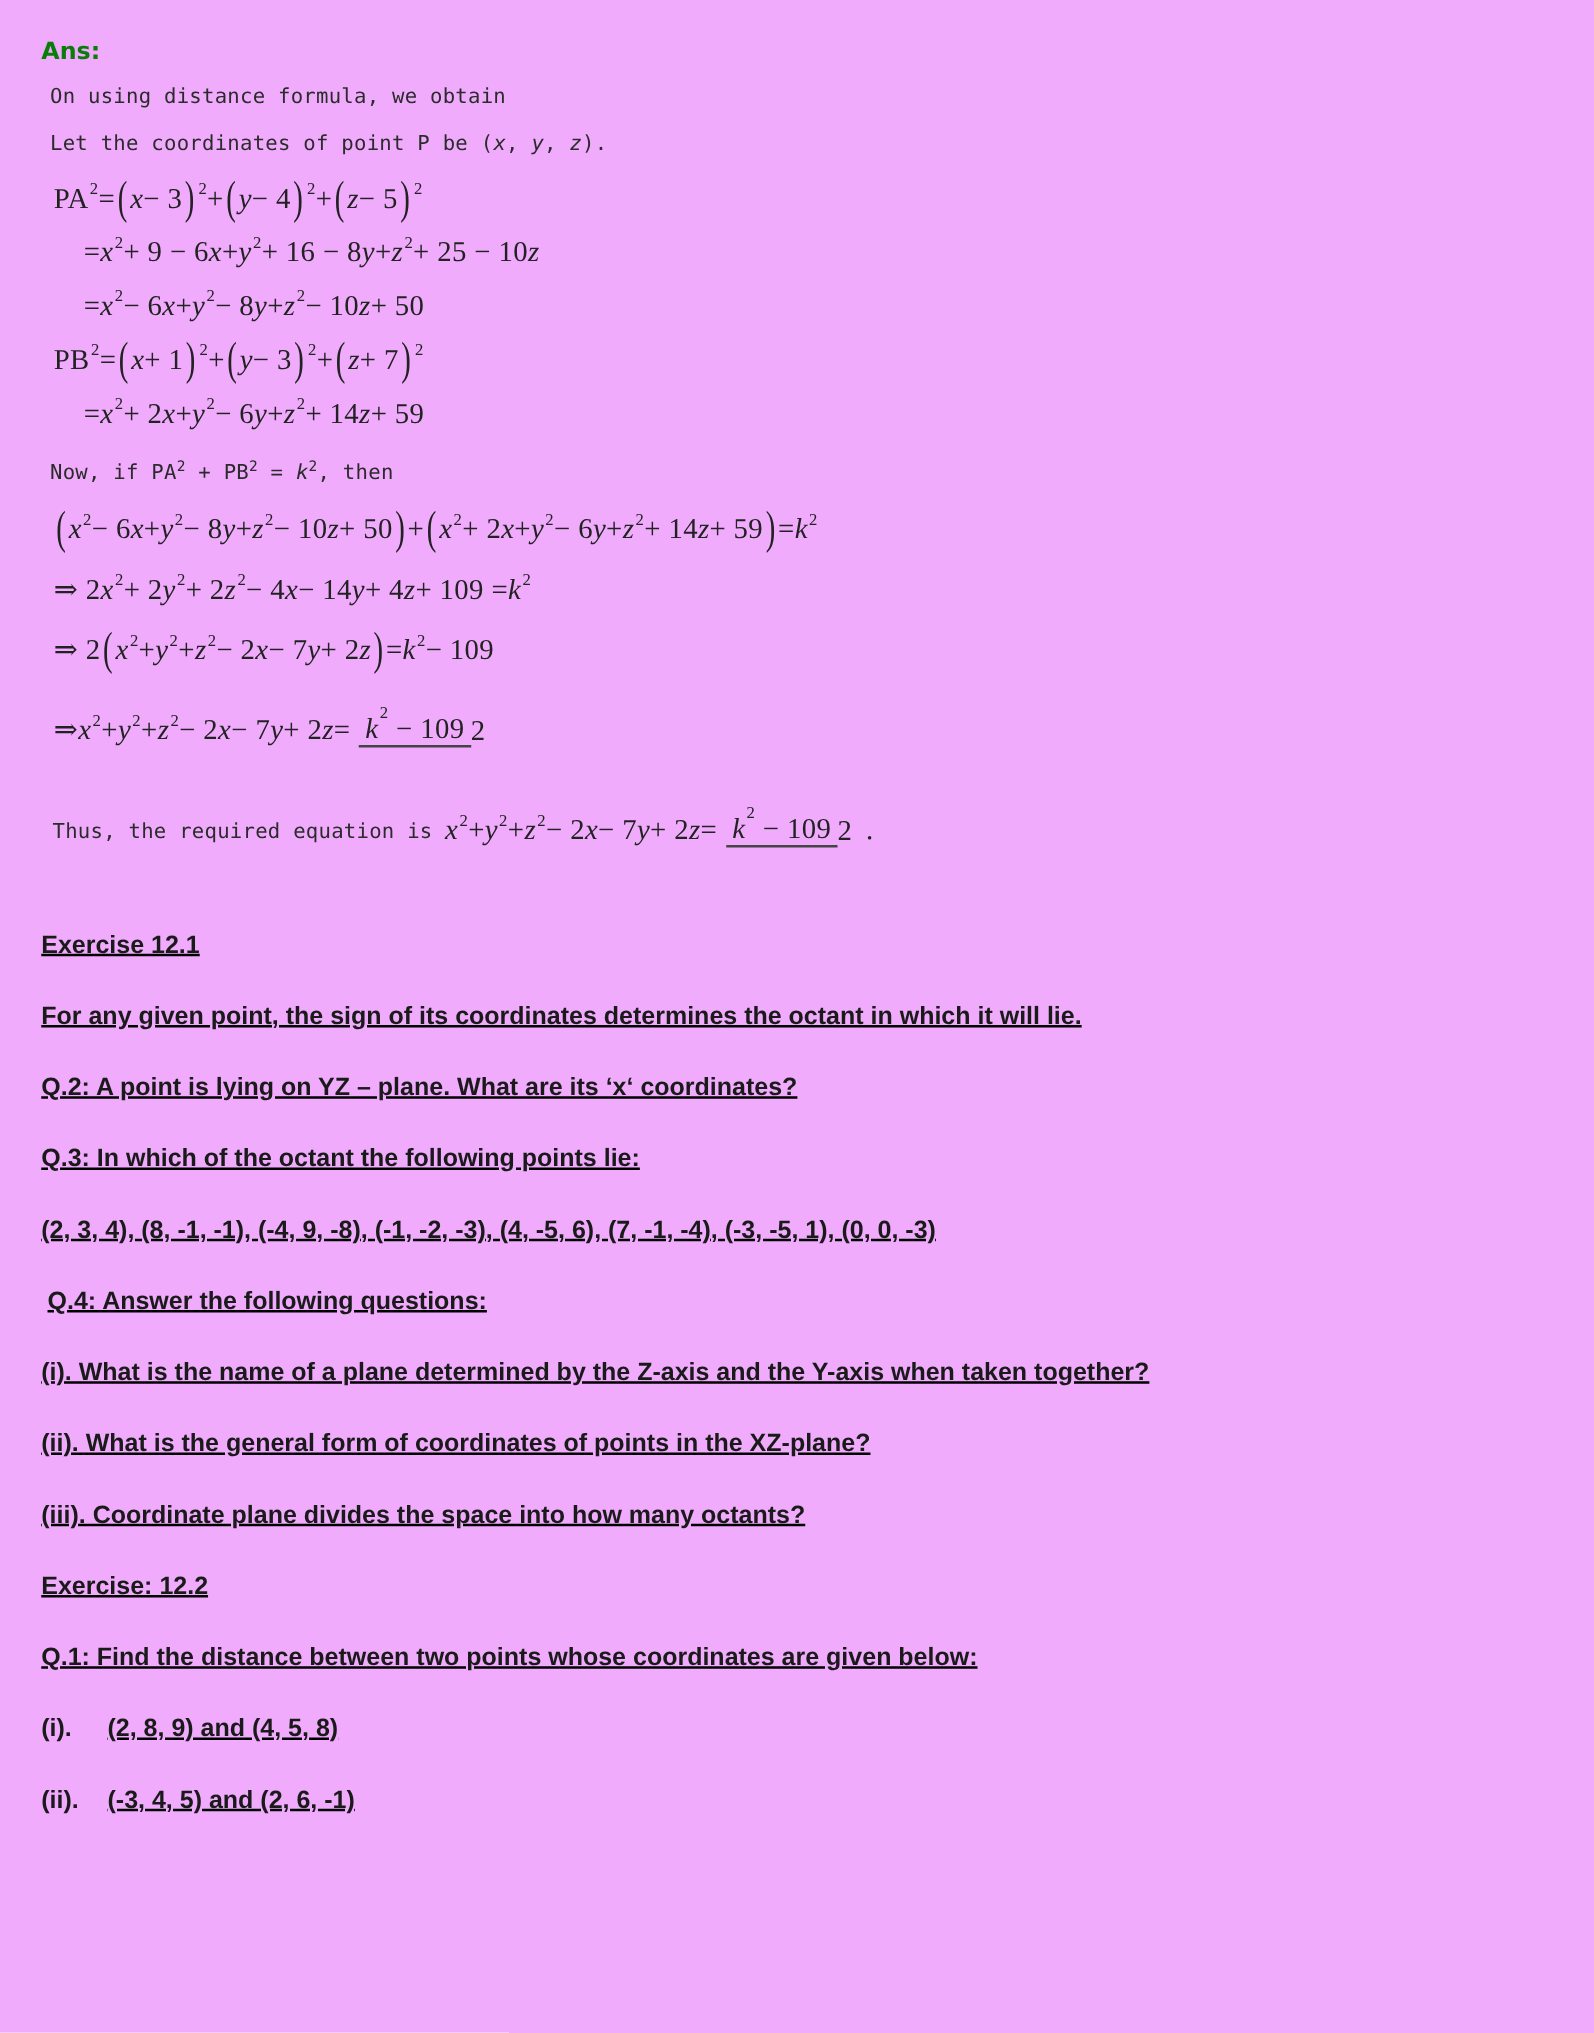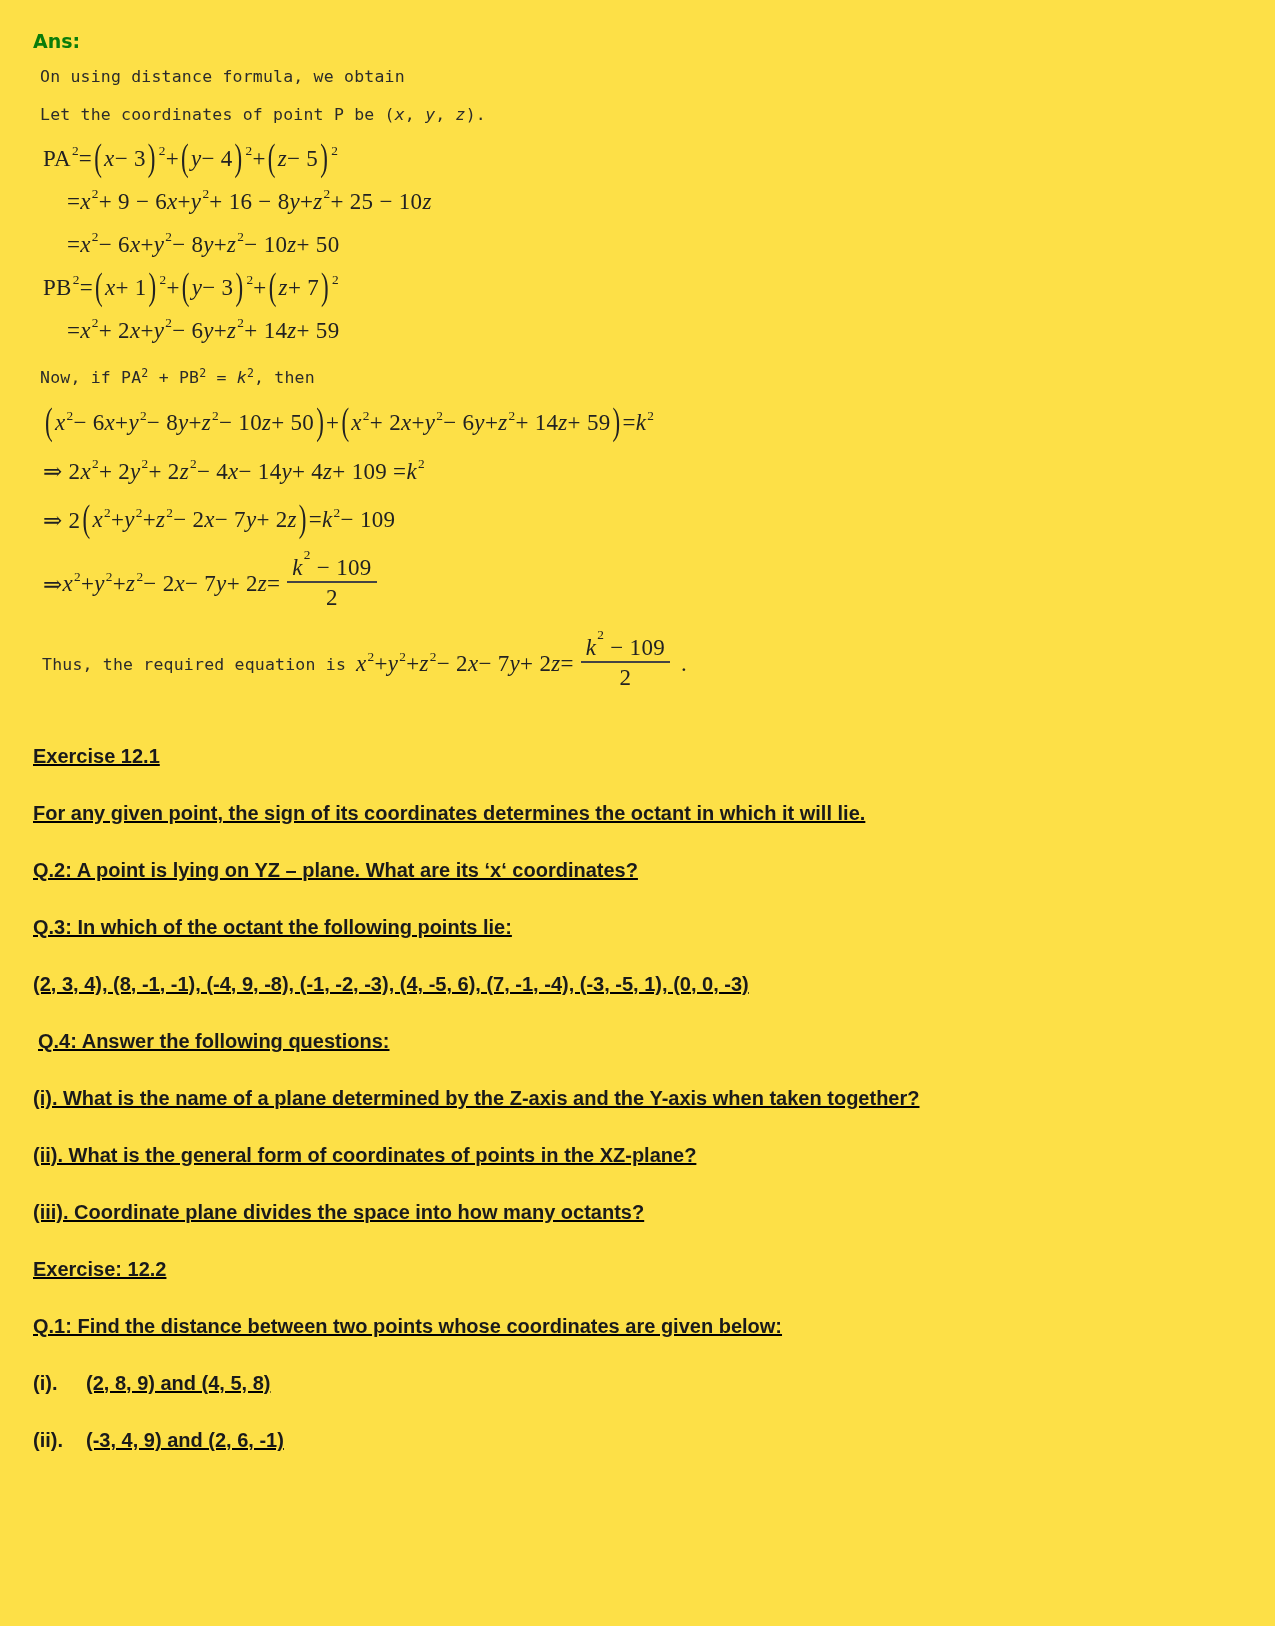--- a/index.html
+++ b/index.html
@@ -1,17 +1,17 @@
 <!DOCTYPE html>
 <html><head>
 <meta charset="utf-8">
 <style>
   html,body{margin:0;padding:0;background:#ffffff;}
   body{width:1275px;height:1626px;overflow:hidden;position:relative;}
-  .page{box-sizing:border-box;width:1275px;height:1626px;padding:30px 24px 0 33px;background:#fde047;}
+  .page{box-sizing:border-box;width:1275px;height:1626px;padding:30px 24px 0 33px;background:#f0abfc;}
 
   
   .ans-label{font-family:"DejaVu Sans","Liberation Sans",sans-serif;font-weight:700;font-size:19px;line-height:22px;color:#0a7c0a;}
 
   
   .sans{font-family:"DejaVu Sans Mono","Liberation Mono",monospace;font-size:16.5px;color:#2b2b2b;letter-spacing:.2px;}
   .textgroup{margin-top:6px;}
   .textline{line-height:37.5px;margin-left:7px;white-space:nowrap;}
   .nowline{margin-top:12px;line-height:28px;margin-left:7px;white-space:nowrap;}
   .sans sup{font-size:70%;line-height:0;}
@@ -20,21 +20,21 @@
   .eqgroup{margin-top:4px;}
   .eq{font-family:"Liberation Serif","DejaVu Serif",serif;font-size:23px;color:#222;height:43px;display:flex;align-items:center;margin-left:10px;white-space:nowrap;letter-spacing:.3px;}
   .eq.indent{padding-left:24px;}
   .eq.big{height:54px;}
   .eq.big:first-of-type{margin-top:0;}
   .eq.tall{height:74px;}
   .eq sup, .mathpart sup{font-size:58%;line-height:0;position:relative;top:-.55em;margin-left:1px;}
   .eq i, .mathpart i, .frac i{font-style:italic;}
   .p{display:inline;}
   .eq .bigp, .mathpart .bigp{display:inline-block;transform:scaleY(1.62);margin:0 2px;}
-  .frac{display:inline-flex;flex-direction:column;align-items:center;vertical-align:middle;margin:0 7px;}
+  .frac{display:inline-flex;flex-direction:row;align-items:flex-end;vertical-align:middle;margin:0 7px;}
   .frac .fnum{padding:0 5px 2px;border-bottom:2px solid #444;line-height:1;}
   .frac .fden{line-height:1.15;padding-top:2px;}
   .thusline{display:flex;align-items:center;height:74px;margin-top:6px;margin-left:9px;white-space:nowrap;}
   .thusline .mathpart{font-family:"Liberation Serif","DejaVu Serif",serif;font-size:23px;color:#222;display:flex;align-items:center;margin-left:10px;letter-spacing:.3px;}
   .thusline .tail{margin-left:4px;}
 
   
   .sections{margin-top:44px;text-decoration:underline;}
   .bl{font-family:"Liberation Sans","DejaVu Sans",sans-serif;font-weight:700;font-size:20px;line-height:22px;color:#1a1a1a;margin:0 0 35px 0;white-space:nowrap;}
   .bl.pad{padding-left:5px;}
@@ -84,16 +84,16 @@
         <div class="bl">(2, 3, 4), (8, -1, -1), (-4, 9, -8), (-1, -2, -3), (4, -5, 6), (7, -1, -4), (-3, -5, 1), (0, 0, -3)</div>
         <div class="bl pad">Q.4: Answer the following questions:</div>
         <div class="bl">(i). What is the name of a plane determined by the Z-axis and the Y-axis when taken together?</div>
         <div class="bl">(ii). What is the general form of coordinates of points in the XZ-plane?</div>
         <div class="bl">(iii). Coordinate plane divides the space into how many octants?</div>
       </section>
       <section>
         <div class="bl">Exercise: 12.2</div>
         <div class="bl">Q.1: Find the distance between two points whose coordinates are given below:</div>
         <div class="bl"><span class="ilabel">(i).</span><span>(2, 8, 9) and (4, 5, 8)</span></div>
-        <div class="bl"><span class="ilabel">(ii).</span><span>(-3, 4, 9) and (2, 6, -1)</span></div>
+        <div class="bl"><span class="ilabel">(ii).</span><span>(-3, 4, 5) and (2, 6, -1)</span></div>
       </section>
     </div>
 </div>
 
 </body></html>

